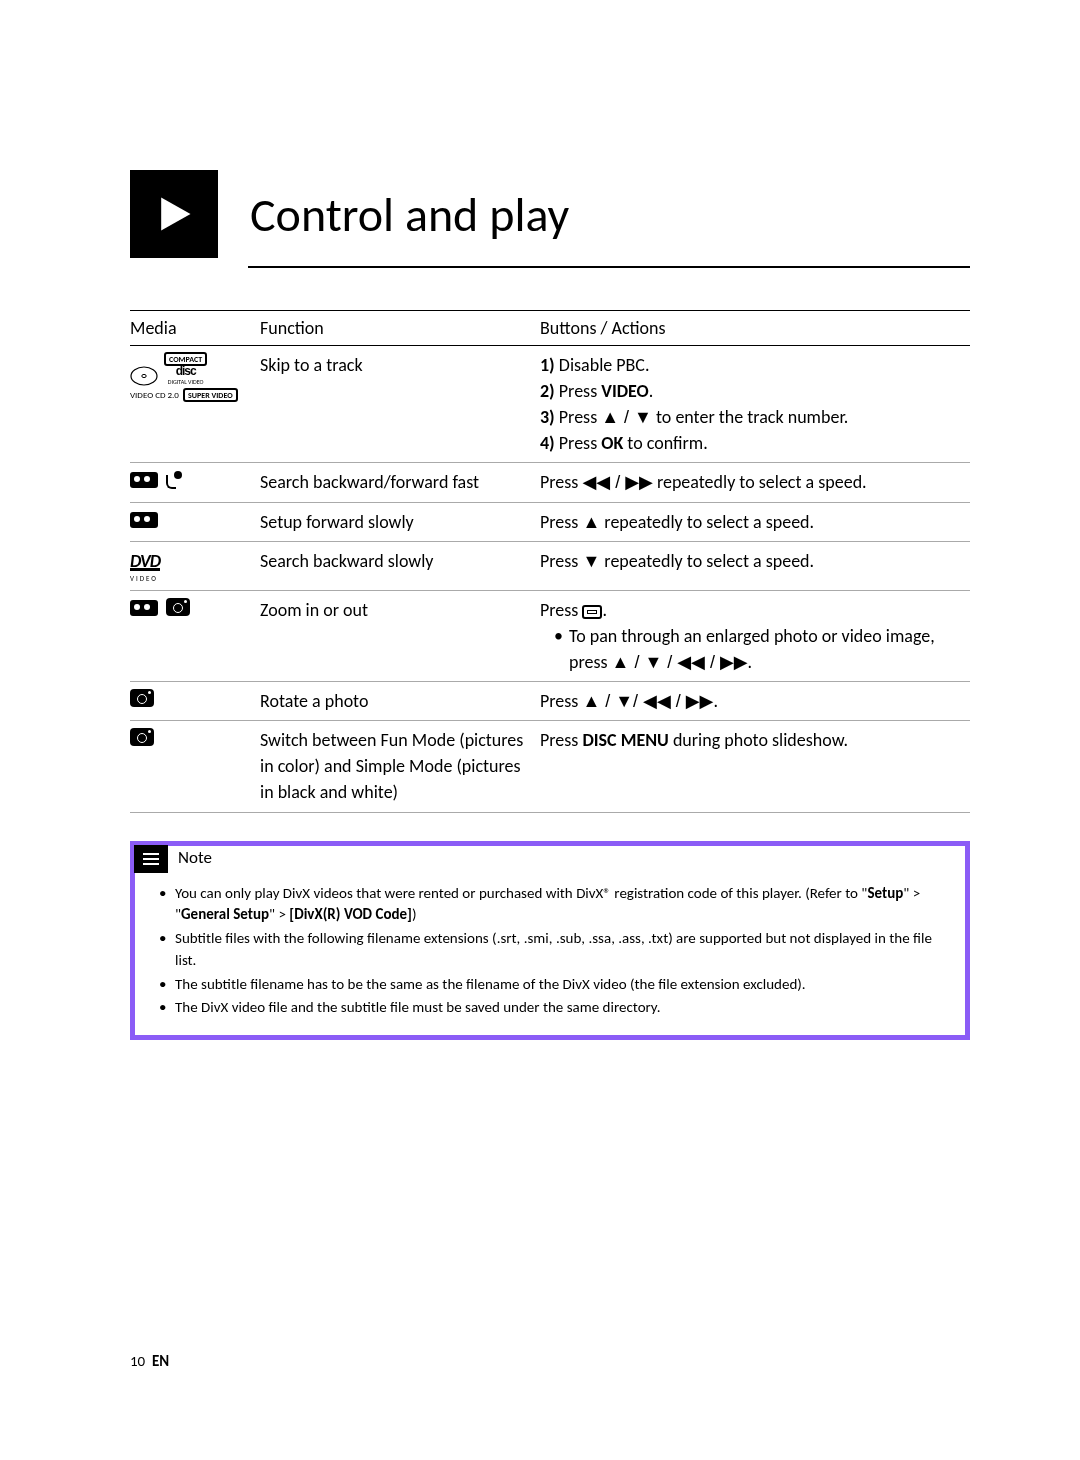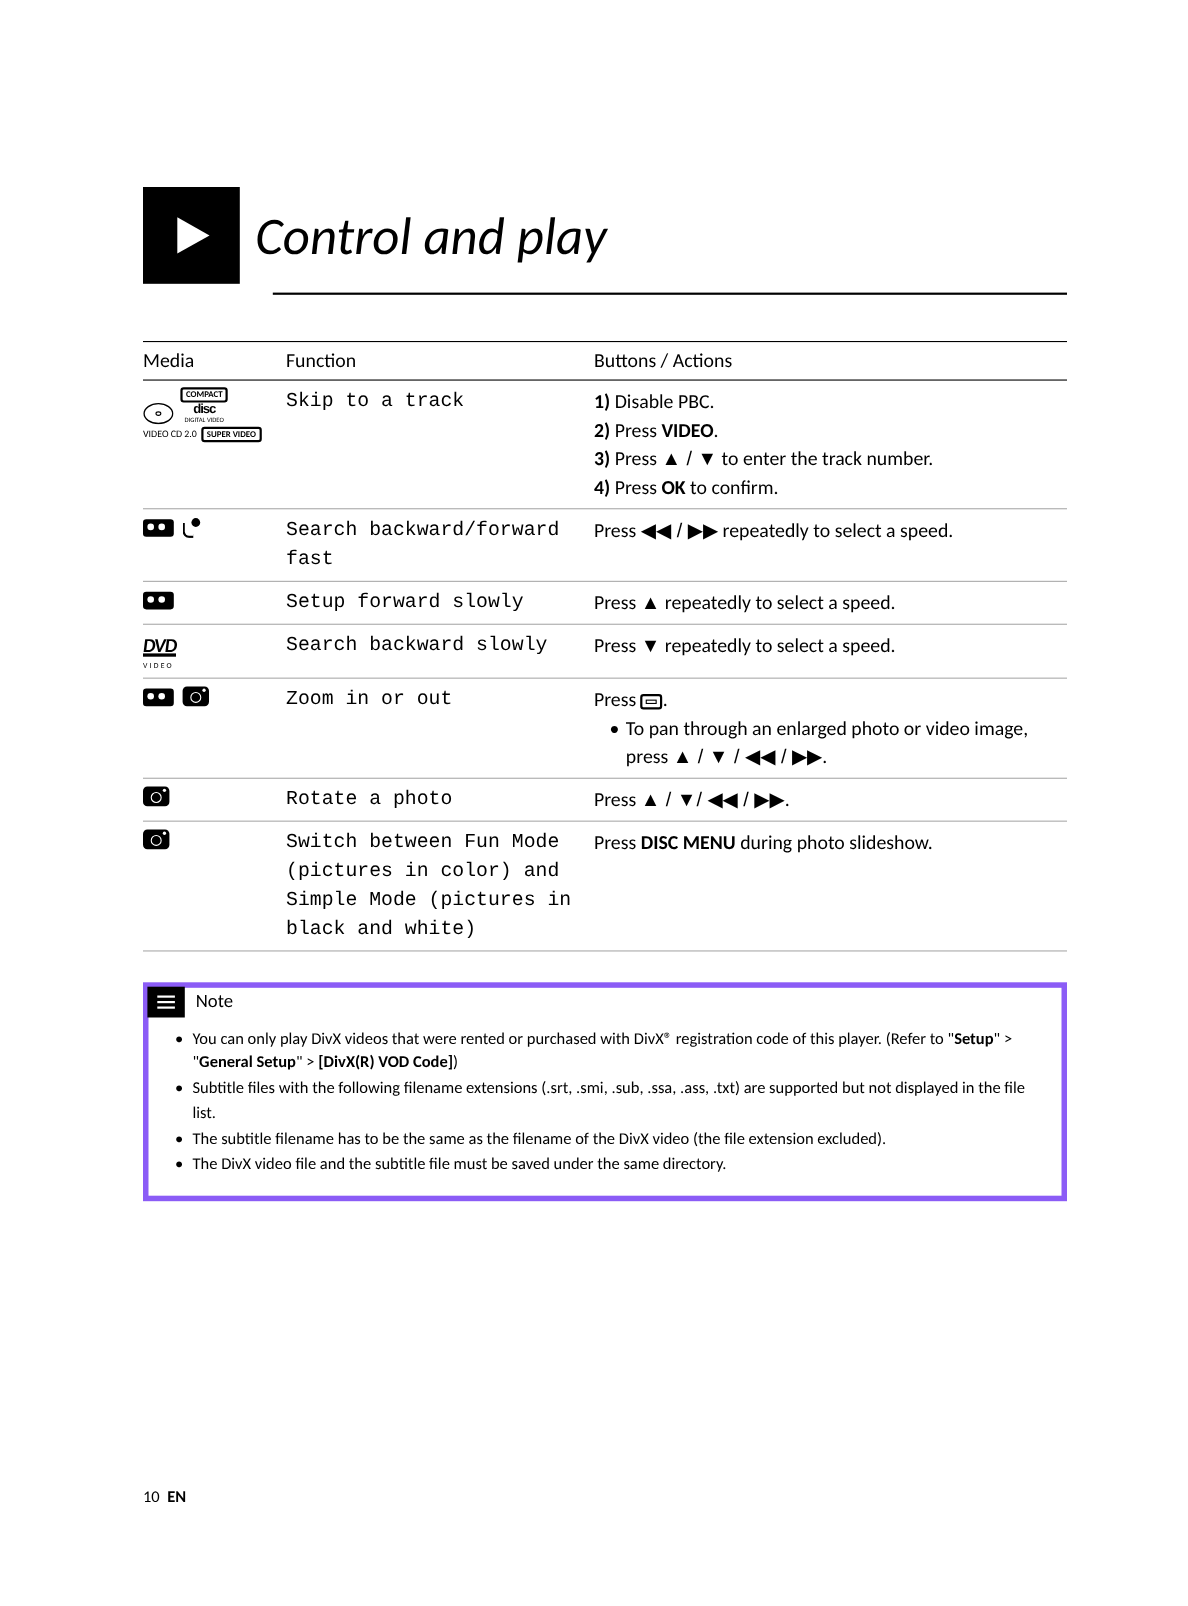--- a/index.html
+++ b/index.html
@@ -8,23 +8,22 @@
       height: 1460px;
       background: #fff;
       font-family: "Gill Sans", "Gill Sans MT", Calibri, sans-serif;
       color: #000;
       position: relative;
       padding: 170px 110px 0 130px;
     }
     .title-row {
       display: flex;
       align-items: center;
-      gap: 14px;
+      gap: 32px;
       margin-bottom: 8px;
-      font-style: italic;
     }
     .title-icon {
       width: 88px; height: 88px;
       background: #000;
       display: flex; align-items: center; justify-content: center;
     }
     .title-icon svg { fill: #fff; width: 44px; height: 44px; }
     .title-text {
       font-size: 48px;
       font-weight: 400;
@@ -47,21 +46,21 @@
       border-top: 1px solid #000;
       border-bottom: 1px solid #000;
       padding: 4px 6px 4px 0;
     }
     table.control td {
       vertical-align: top;
       border-bottom: 1px solid #aaa;
       padding: 6px 6px 6px 0;
     }
     table.control td.media { width: 130px; }
-    table.control td.func  { width: 280px; font-family: Liberation Mono, monospace; }
+    table.control td.func  { width: 280px; }
     table.control td.act   { }
     .bold { font-weight: 700; }
     .note-box {
       margin-top: 28px;
       border: 5px solid #8b5cf6;
       padding: 0 14px 14px 14px;
       font-size: 15px;
       line-height: 1.45;
     }
     .note-head {

